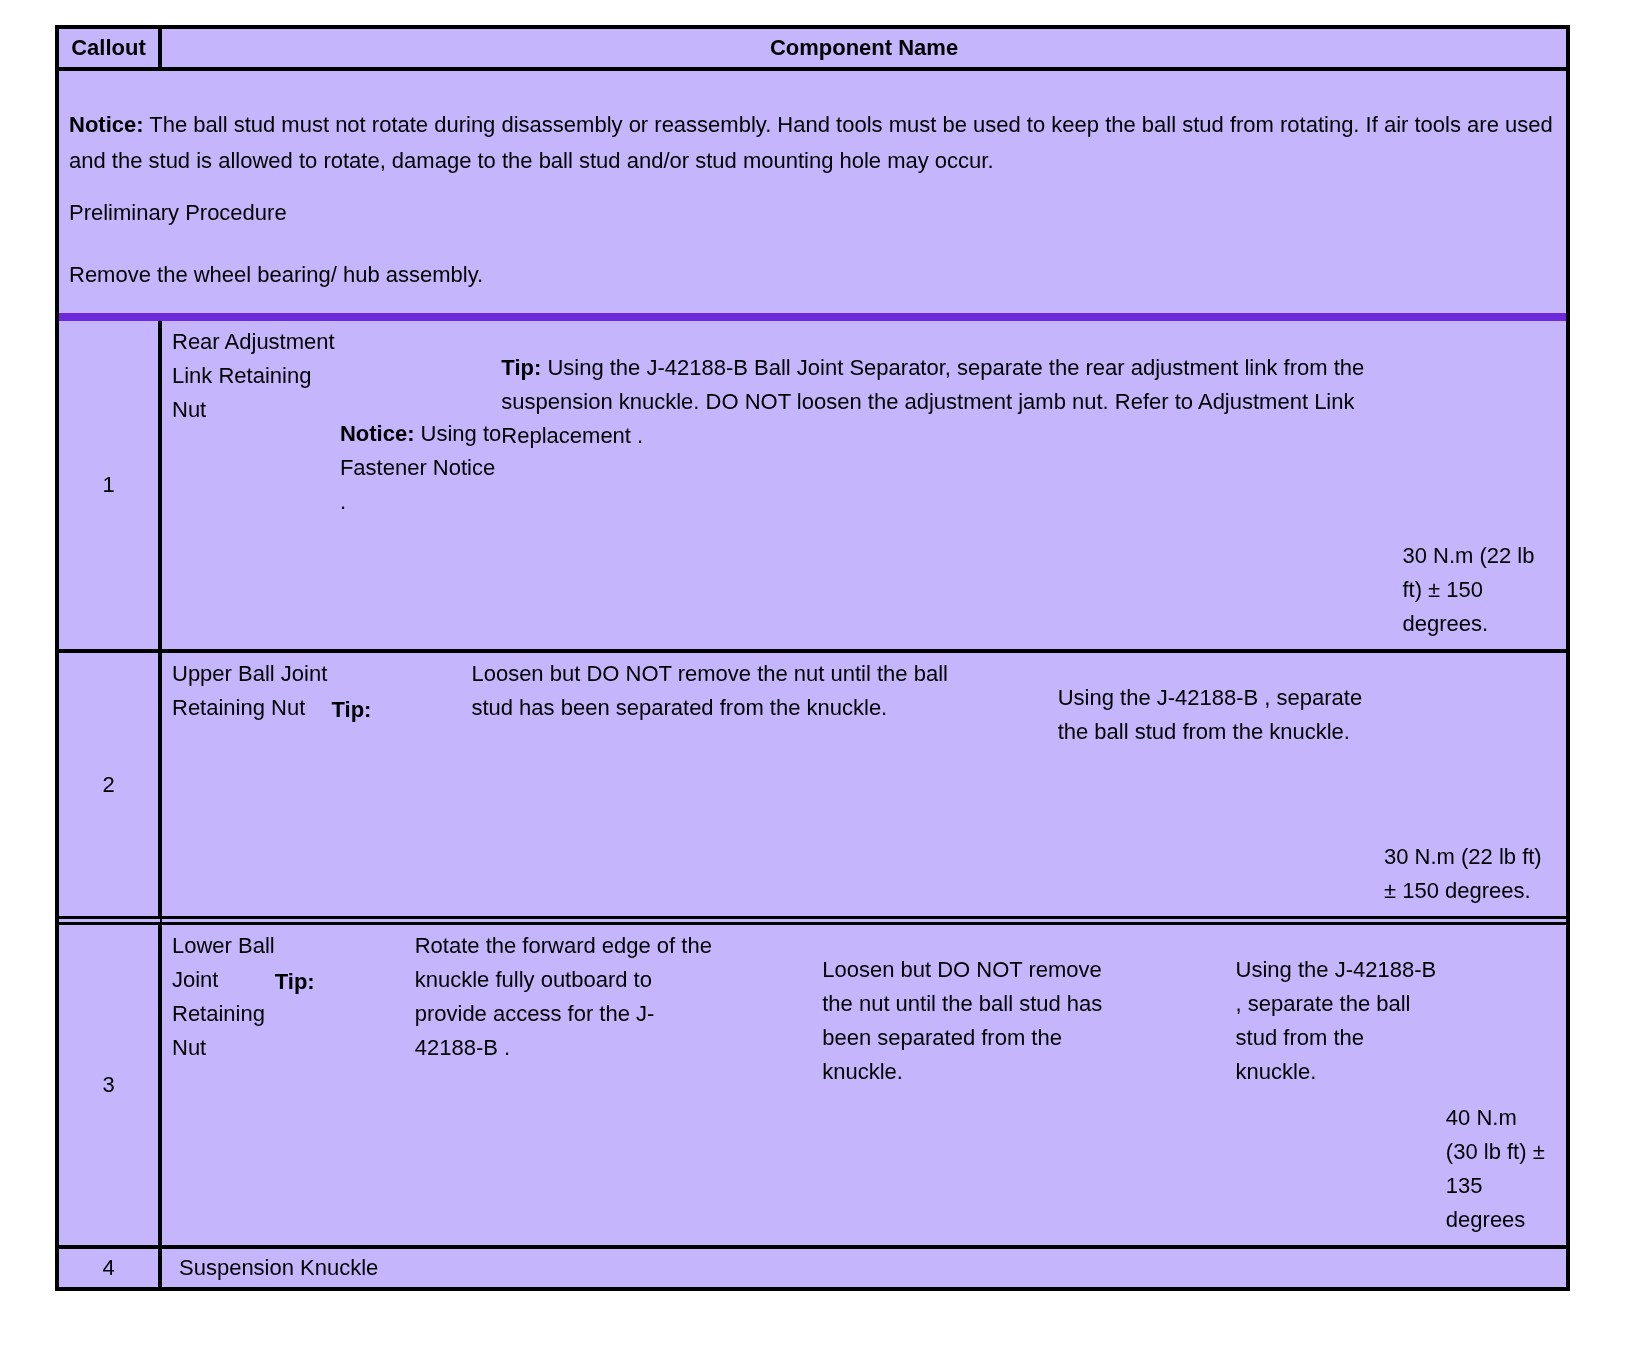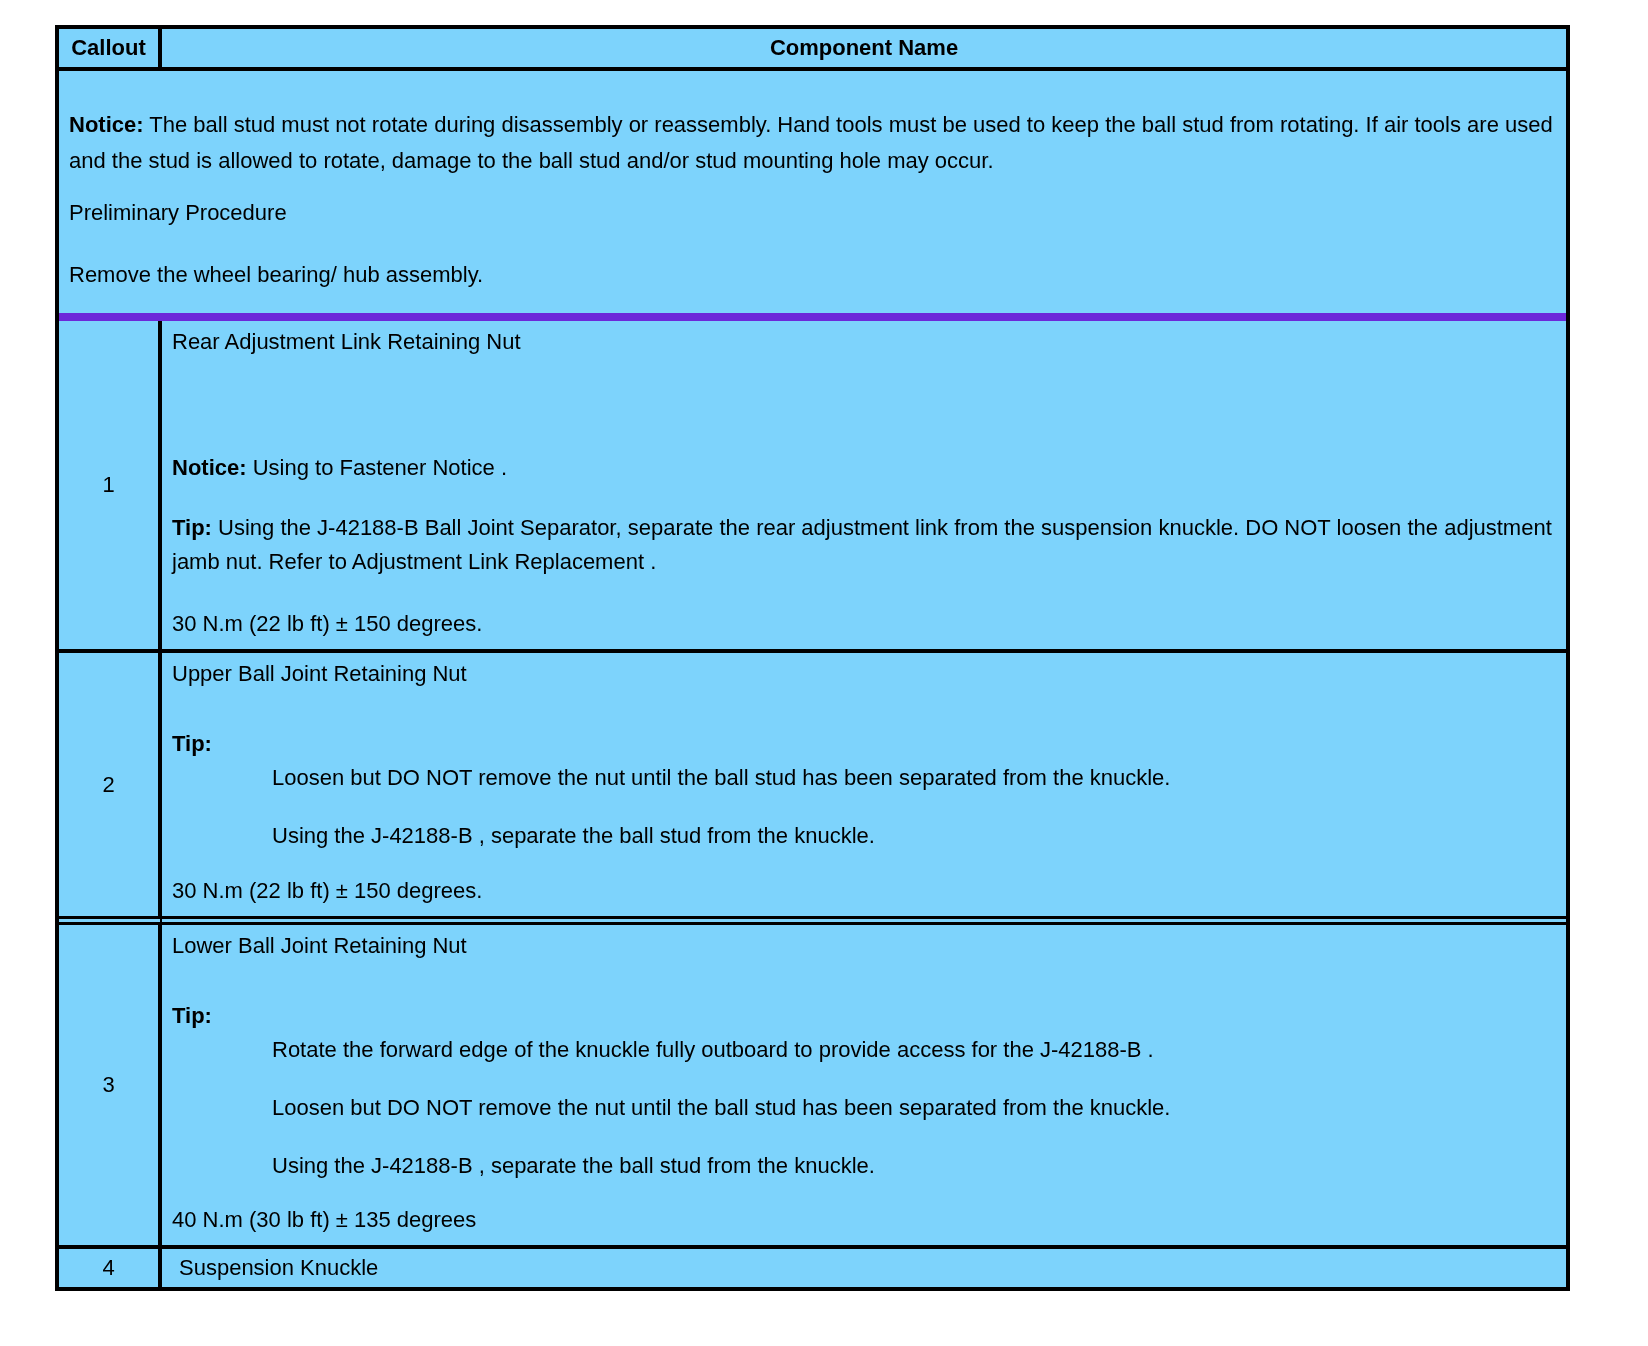--- a/index.html
+++ b/index.html
@@ -4,21 +4,21 @@
 <style>
   * { margin:0; padding:0; box-sizing:border-box; }
   html, body { background:#ffffff; }
   body {
     width:1648px; height:1346px; position:relative; overflow:hidden;
     font-family:"Liberation Sans","DejaVu Sans",sans-serif;
     color:#000000; font-size:22px; line-height:34px;
   }
   .sheet {
     position:absolute; left:55px; top:25px; width:1515px; height:1266px;
-    background:#7dd3fc; border:4px solid #000;
+    background:#c4b5fd; border:4px solid #000;
     display:grid;
     grid-template-columns:103px 1fr;
     grid-template-rows:42px 250px 332px 272px 324px 1fr;
   }
   
   .hcell {
     border-bottom:4px solid #000; font-weight:bold;
     display:flex; align-items:center; justify-content:center;
     line-height:22px;
   }
@@ -33,21 +33,21 @@
   .remove-step { margin-top:26px; }
   
   .co {
     border-right:4px solid #000; border-bottom:4px solid #000;
     display:flex; align-items:center; justify-content:center;
   }
   
   .cc {
     border-bottom:4px solid #000;
     padding:4px 14px 6px 10px;
-    display:flex; flex-direction:column;
+    display:flex; flex-direction:row;
   }
   .dbl { border-bottom:9px double #000; }
   .last { border-bottom:none; }
   .cc-row4 { border-bottom:none; padding:0 17px; display:flex; align-items:center; }
   .bold { font-weight:bold; }
   .notice-p  { margin-top:92px; }
   .tip-p     { margin-top:26px; }
   .tip-label { font-weight:bold; margin-top:36px; }
   .tip-item  { margin-left:100px; }
   .tip-gap   { margin-top:24px; }

